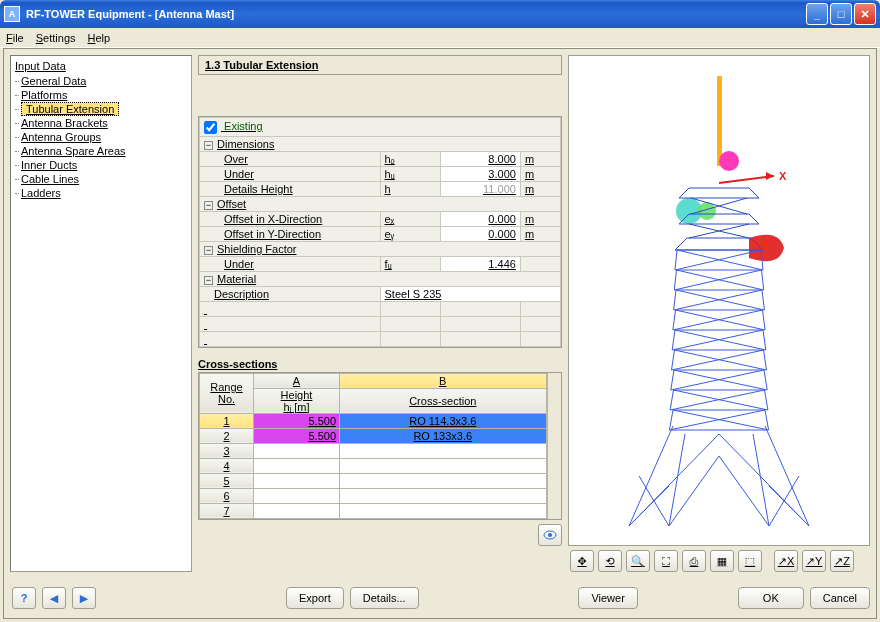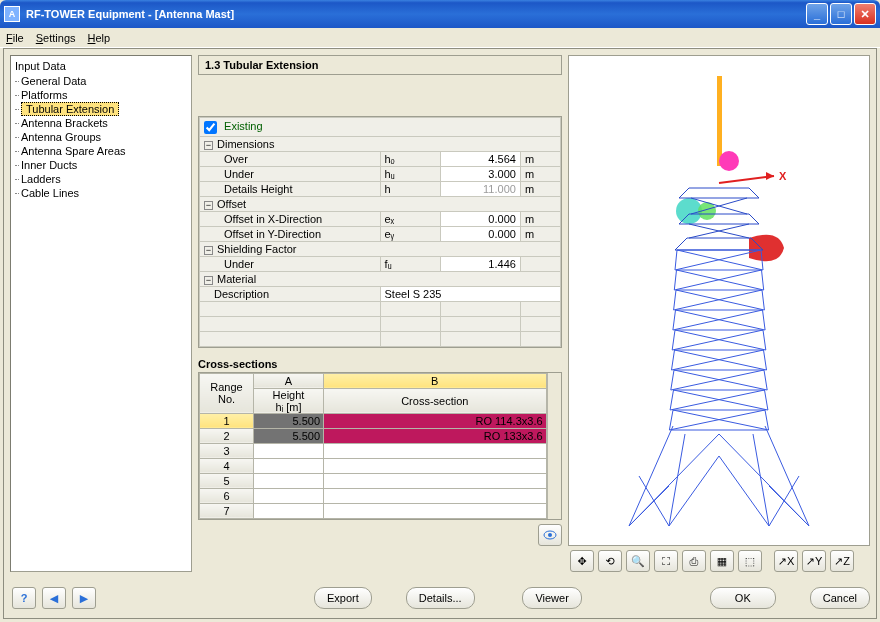--- a/index.html
+++ b/index.html
@@ -8,21 +8,21 @@
   .titlebar .icon { width:16px;height:16px;background:#7fb3ff;border:1px solid #fff;margin-right:6px;display:flex;align-items:center;justify-content:center;font-size:9px;}
   .titlebar .title{flex:1;}
   .winbtns{display:flex;gap:2px;}
   .winbtn{width:22px;height:22px;border:1px solid #fff;border-radius:3px;display:flex;align-items:center;justify-content:center;font-weight:bold;color:#fff;}
   .winbtn.min,.winbtn.max{background:linear-gradient(#6fa3e8,#2a6fd8);}
   .winbtn.close{background:linear-gradient(#f08070,#d83020);}
   .menubar{background:#ece9d8;height:20px;border-bottom:1px solid #fff;display:flex;align-items:center;padding:0 6px;gap:12px;}
   .menubar span{text-decoration:underline;text-decoration-color:rgba(0,0,0,0);}
   .menubar span:first-letter{text-decoration:underline;}
   .client{position:absolute;left:3px;right:3px;top:48px;bottom:3px;border:1px solid #8e8e80;background:#ece9d8;}
-  .main{display:flex;height:calc(100% - 40px);gap:6px;padding:6px;}
+  .main{display:flex;height:calc(100% - 40px);gap:6px;padding:6px;text-decoration:underline;}
   .panel{background:#fff;border:1px solid #9e9e90;border-top-color:#7c7c70;border-left-color:#7c7c70;}
   .tree{width:182px;overflow:auto;padding:2px 0 2px 2px;}
   .tree-title{font-weight:normal;padding:2px 0 2px 2px;}
   .tree ul{list-style:none;margin:0;padding:0 0 0 8px;}
   .tree li{padding:1px 0;position:relative;white-space:nowrap;}
   .tree li::before{content:"";position:absolute;left:-6px;top:7px;width:4px;height:1px;border-top:1px dotted #888;}
   .tree li.sel span.lbl{background:#ffe37e;border:1px dotted #000;padding:0 4px;}
   .center{flex:1;display:flex;flex-direction:column;min-width:0;}
   .heading{background:#ece9d8;border:1px solid #9e9e90;padding:3px 6px;font-weight:bold;margin-bottom:4px;}
   .form{flex:0 0 auto;border:1px solid #9e9e90;margin-top:37px;}
@@ -38,34 +38,34 @@
   .form .chkrow td{background:#f0efe8;}
   .form input.chk{margin:0 4px 0 0;vertical-align:middle;}
   .sec-title{font-weight:bold;margin:10px 0 2px 0;}
   .grid{border:1px solid #9e9e90;}
   .grid table{border-collapse:collapse;width:100%;}
   .grid th,.grid td{border:1px solid #b5b5a8;height:15px;padding:0 3px;}
   .grid th{background:linear-gradient(#f7f7f3,#e6e5db);font-weight:normal;text-align:center;}
   .grid th.sel{background:linear-gradient(#fff0a8,#ffe37e);}
   .grid td.row-head{background:linear-gradient(#f7f7f3,#e6e5db);text-align:center;width:54px;}
   .grid td.row-head.sel{background:linear-gradient(#fff0a8,#ffe37e);}
-  .grid td.h{text-align:right;width:70px;background:#737373;}
-  .grid td.cs{text-align:right;background:#be185d;}
+  .grid td.h{text-align:right;width:86px;background:#d946ef;}
+  .grid td.cs{text-align:center;background:#3b82f6;}
   .grid td.empty{background:#fff;}
   .grid .scrollbar{width:15px;background:#ece9d8;border-left:1px solid #b5b5a8;}
   .gridwrap{display:flex;align-items:stretch;}
   .underform{display:flex;justify-content:flex-end;margin-top:4px;}
   .iconbtn{width:24px;height:22px;border:1px solid #9e9e90;background:linear-gradient(#fff,#e6e5db);border-radius:3px;display:flex;align-items:center;justify-content:center;margin-left:2px;}
   .right{width:302px;display:flex;flex-direction:column;}
   .viewer{flex:1;border:1px solid #9e9e90;background:#fff;position:relative;overflow:hidden;}
   .toolbar3d{display:flex;gap:2px;margin-top:4px;}
   .footer{position:absolute;left:6px;right:6px;bottom:6px;height:28px;display:flex;align-items:center;}
   .footer .left{display:flex;gap:4px;}
   .footer .mid{display:flex;gap:6px;margin-left:190px;}
-  .btn{height:22px;padding:0 12px;border:1px solid #9e9e90;background:linear-gradient(#fff,#e6e5db);border-radius:10px;display:inline-flex;align-items:center;margin-left:28px;}
+  .btn{height:22px;padding:0 12px;border:1px solid #9e9e90;background:linear-gradient(#fff,#e6e5db);border-radius:4px;display:inline-flex;align-items:center;}
   .footer .spacer{flex:1;}
   svg{display:block;}
 </style>
 </head>
 <body>
 
 <div class="titlebar">
   <div class="icon">A</div>
   <div class="title">RF-TOWER Equipment - [Antenna Mast]</div>
   <div class="winbtns">
@@ -86,22 +86,22 @@
     <div class="panel tree">
       <div class="tree-title">Input Data</div>
       <ul id="tree-list">
           <li><span class="lbl">General Data</span></li>
           <li><span class="lbl">Platforms</span></li>
           <li class="sel"><span class="lbl">Tubular Extension</span></li>
           <li><span class="lbl">Antenna Brackets</span></li>
           <li><span class="lbl">Antenna Groups</span></li>
           <li><span class="lbl">Antenna Spare Areas</span></li>
           <li><span class="lbl">Inner Ducts</span></li>
+          <li><span class="lbl">Cable Lines</span></li>
           <li><span class="lbl">Ladders</span></li>
-          <li><span class="lbl">Cable Lines</span></li>
         </ul>
     </div>
 
     <div class="center">
       <div class="heading">1.3 Tubular Extension</div>
 
       <div class="form">
         <table>
           <tbody>
               <tr class="chkrow">
@@ -111,21 +111,21 @@
           </td>
               </tr>
           <tr>
                 <td colspan="4" class="grp"><span class="pm">−</span><span>Dimensions</span></td>
               </tr>
           </tbody>
             <tbody id="grp-dimensions">
               <tr>
                 <td class="label" style="padding-left:24px">Over</td>
                 <td class="sym">hₒ</td>
-                <td class="val">4.564</td>
+                <td class="val">8.000</td>
                 <td class="unit">m</td>
               </tr>
               <tr>
                 <td class="label" style="padding-left:24px">Under</td>
                 <td class="sym">hᵤ</td>
                 <td class="val">3.000</td>
                 <td class="unit">m</td>
               </tr>
               <tr>
                 <td class="label" style="padding-left:24px">Details Height</td>

